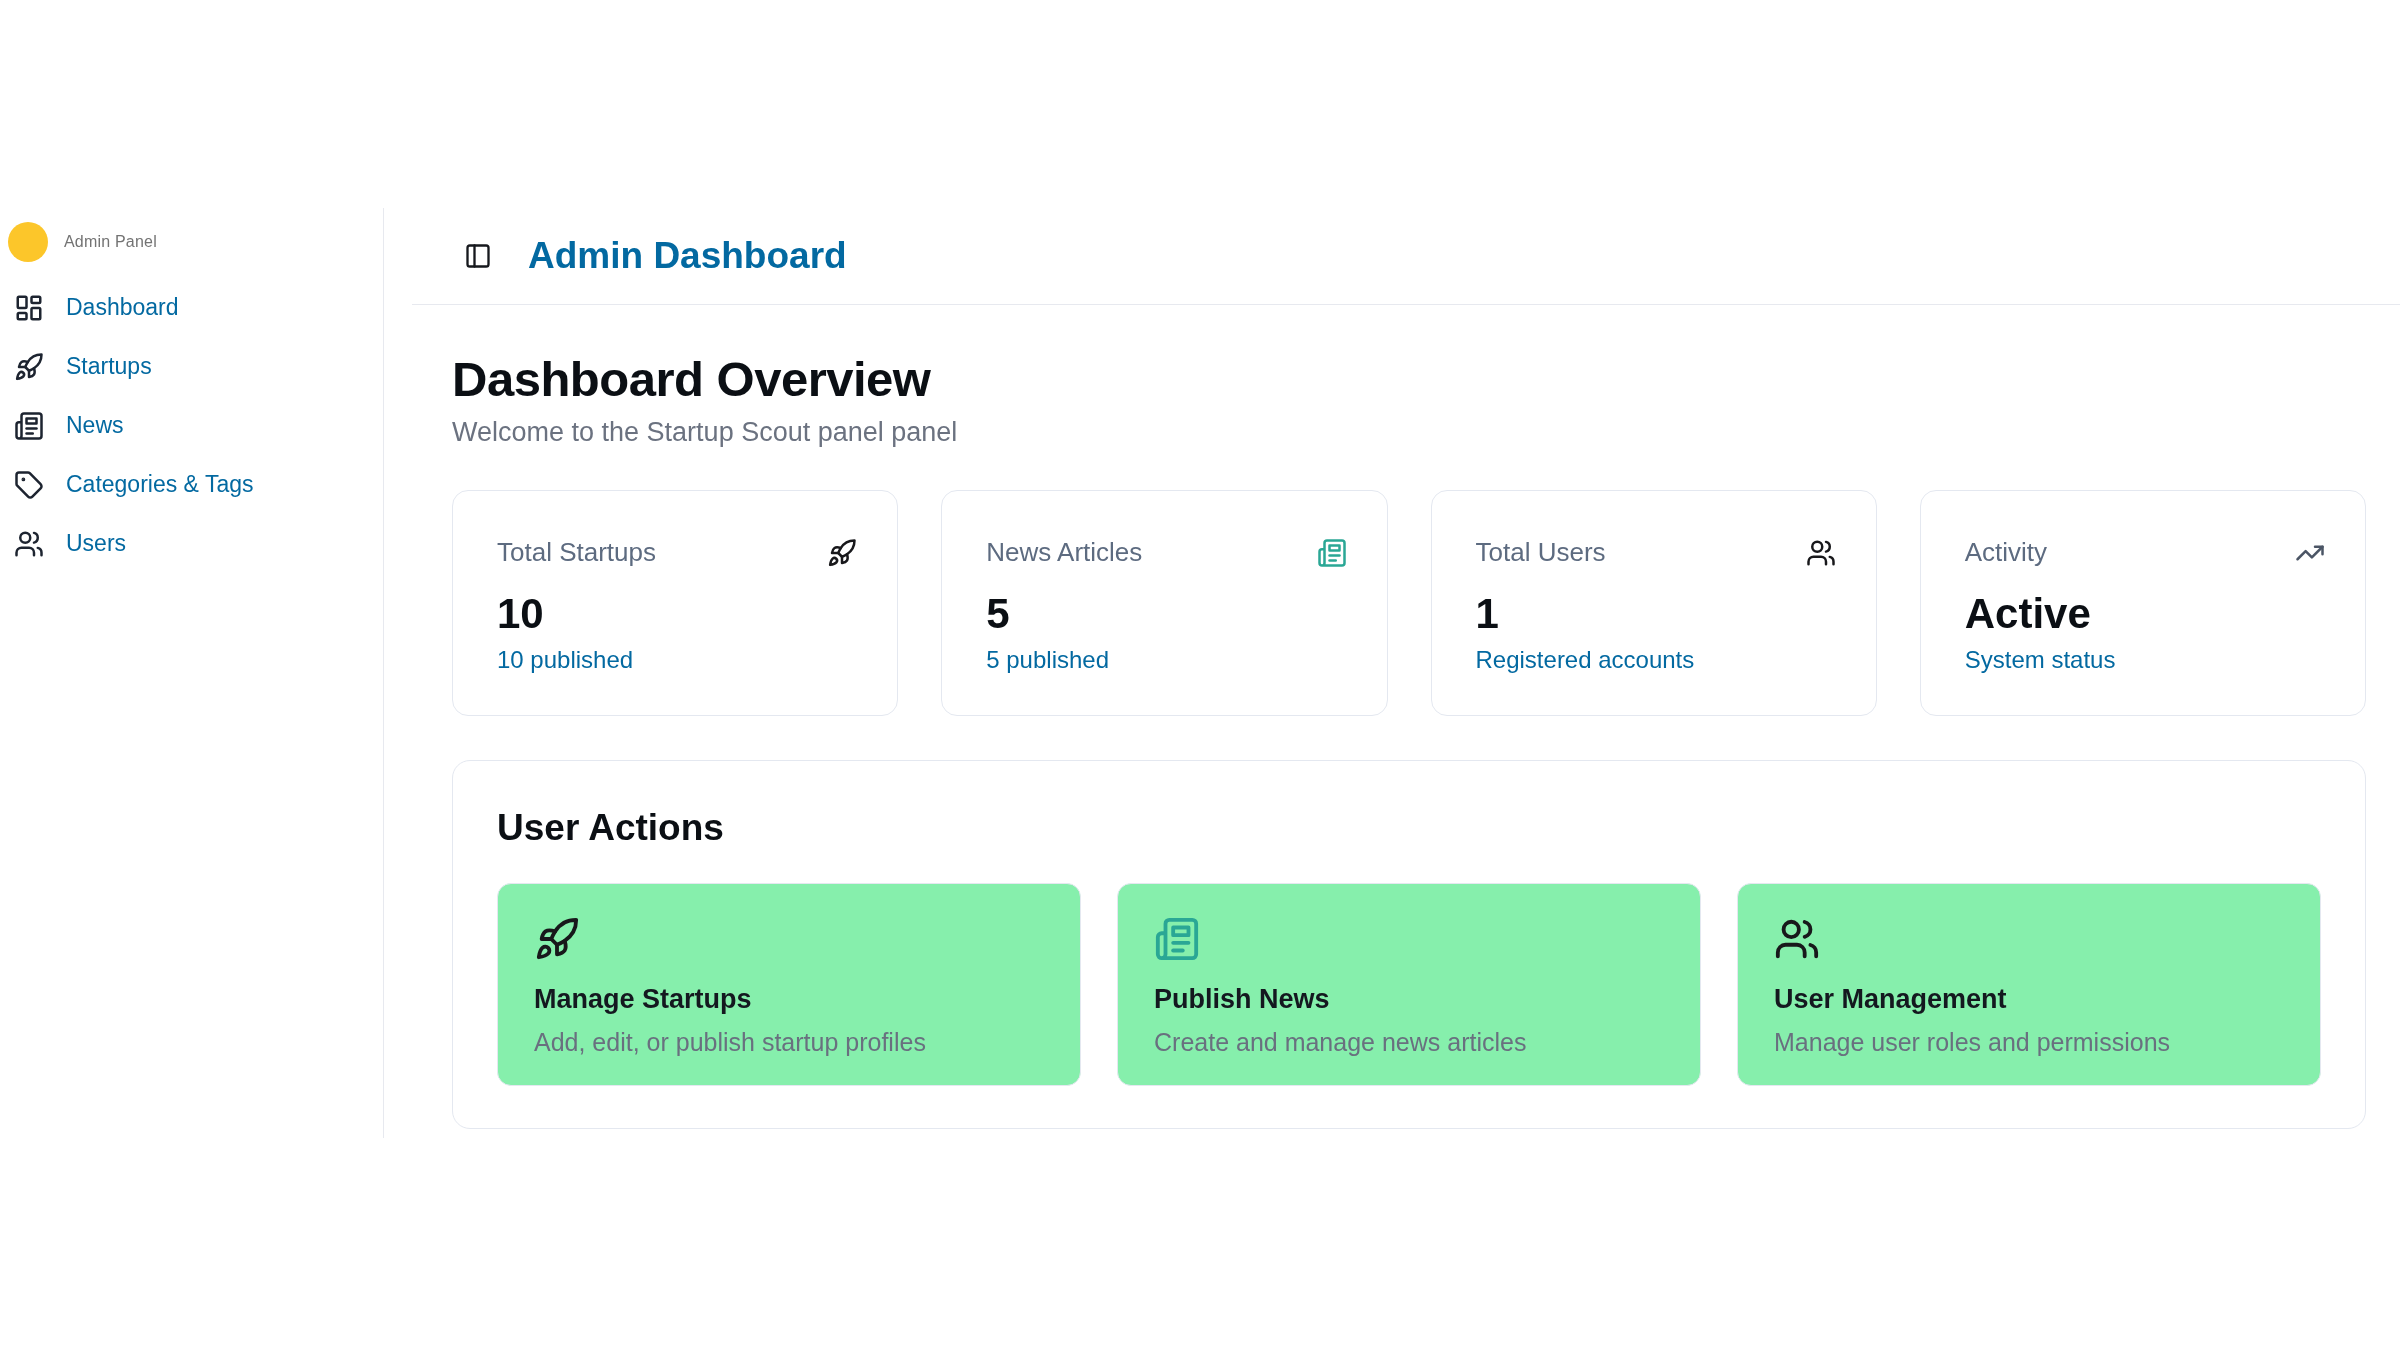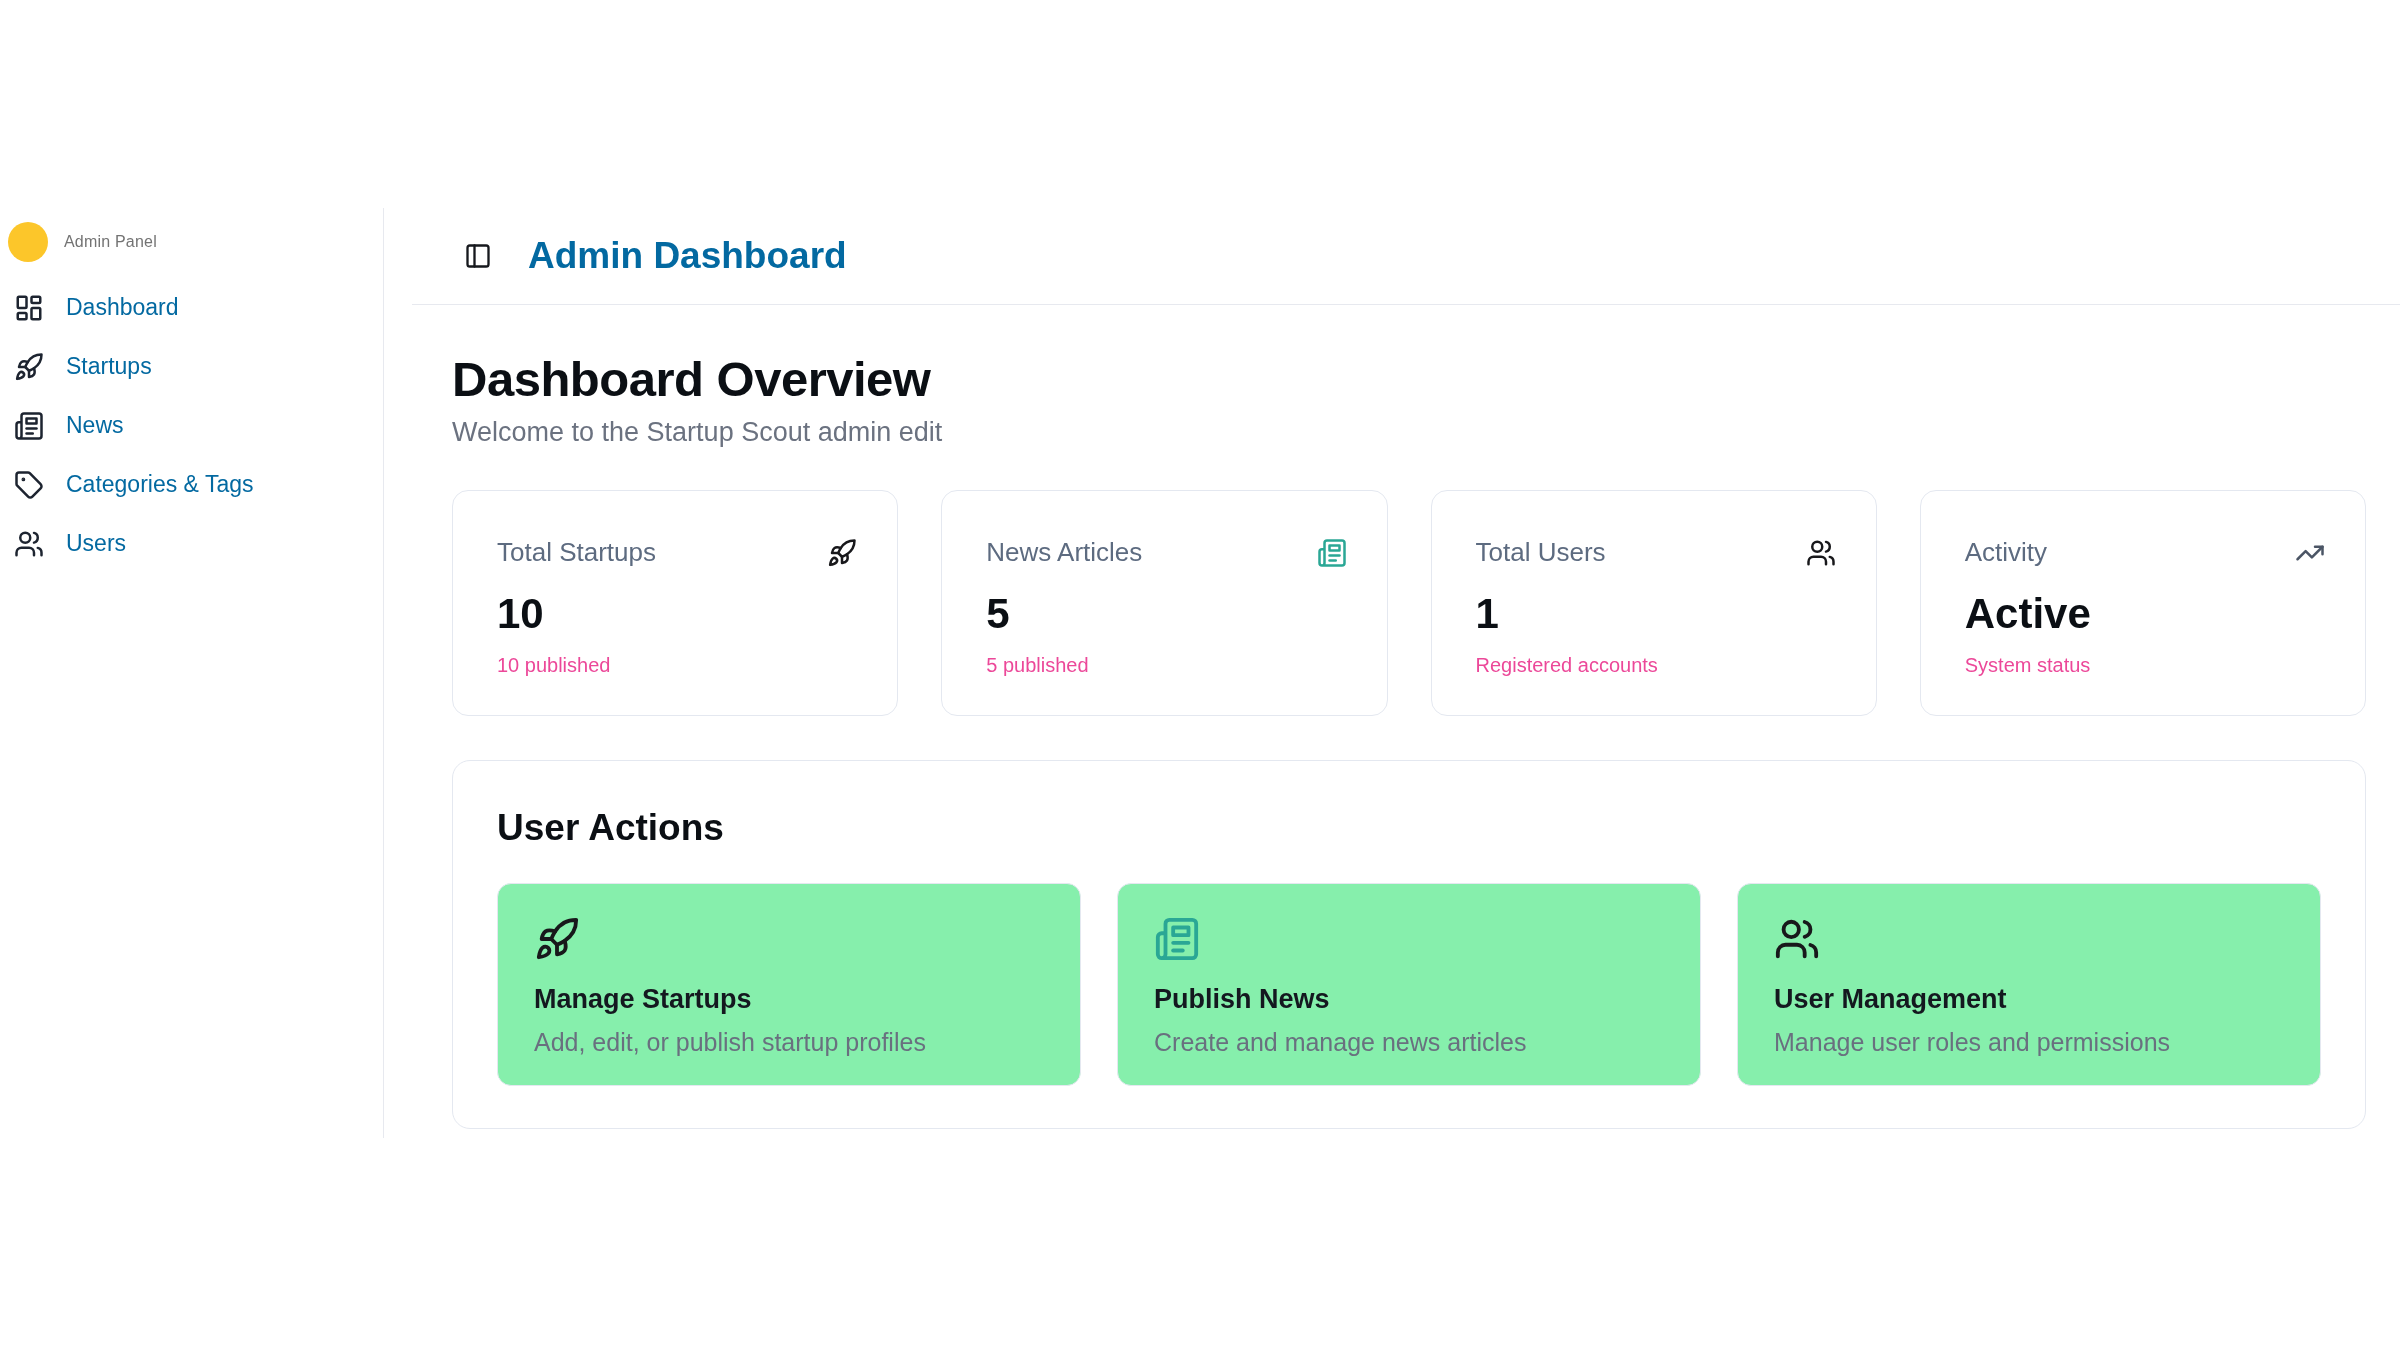--- a/index.html
+++ b/index.html
@@ -28,21 +28,21 @@
   .page-title { font-size:49px; font-weight:700; color:#0b0f14; letter-spacing:-.5px; }
   .page-subtitle { font-size:27px; color:#6b7280; margin-top:10px; }
 
   
   .stats { margin-top:42px; display:grid; grid-template-columns:repeat(4,1fr); gap:43px; }
   .stat-card { border:1.5px solid #e4e8f0; border-radius:16px; height:226px; padding:46px 40px 0 44px;
                background:#fff; }
   .stat-head { display:flex; justify-content:space-between; align-items:center;gap:8px; }
   .stat-label { font-size:26px; font-weight:500; color:#5d6b80; }
   .stat-value { font-size:42px; font-weight:700; color:#0b0f14; margin-top:22px; }
-  .stat-sub { font-size:20px; color:#ec4899; margin-top:16px; }
+  .stat-sub { font-size:24px; color:#0369a1; margin-top:8px; }
 
   
   .qa { margin-top:44px; border:1.5px solid #e4e8f0; border-radius:18px; padding:46px 44px 42px 44px; }
   .qa-title { font-size:37px; font-weight:700; color:#0b0f14; }
   .qa-grid { margin-top:34px; display:grid; grid-template-columns:repeat(3,1fr); gap:36px; }
   .qa-card { border:1.5px solid #e4e8f0; border-radius:14px; height:203px; padding:32px 36px;
              background:#86efac; cursor:pointer; }
   .qa-card .ic-big { margin-bottom:22px; }
   .qa-card-title { font-size:27px; font-weight:700; color:#14181f; }
   .qa-card-desc { font-size:25px; color:#69707f; margin-top:13px; }
@@ -147,21 +147,21 @@
       <button class="toggle-btn">
         <svg class="lucide ic-sm">
             <use href="#i-panel-left"></use>
           </svg>
       </button>
       <div class="header-title">Admin Dashboard</div>
     </header>
 
     <div class="content">
       <h1 class="page-title">Dashboard Overview</h1>
-      <div class="page-subtitle">Welcome to the Startup Scout admin edit</div>
+      <div class="page-subtitle">Welcome to the Startup Scout panel panel</div>
 
       <div class="stats">
         <div class="stat-card">
           <div class="stat-head">
             <span class="stat-label">Total Startups</span>
             <svg class="lucide ic ic-dark">
                 <use href="#i-rocket"></use>
               </svg>
           </div>
           <div class="stat-value">10</div>

